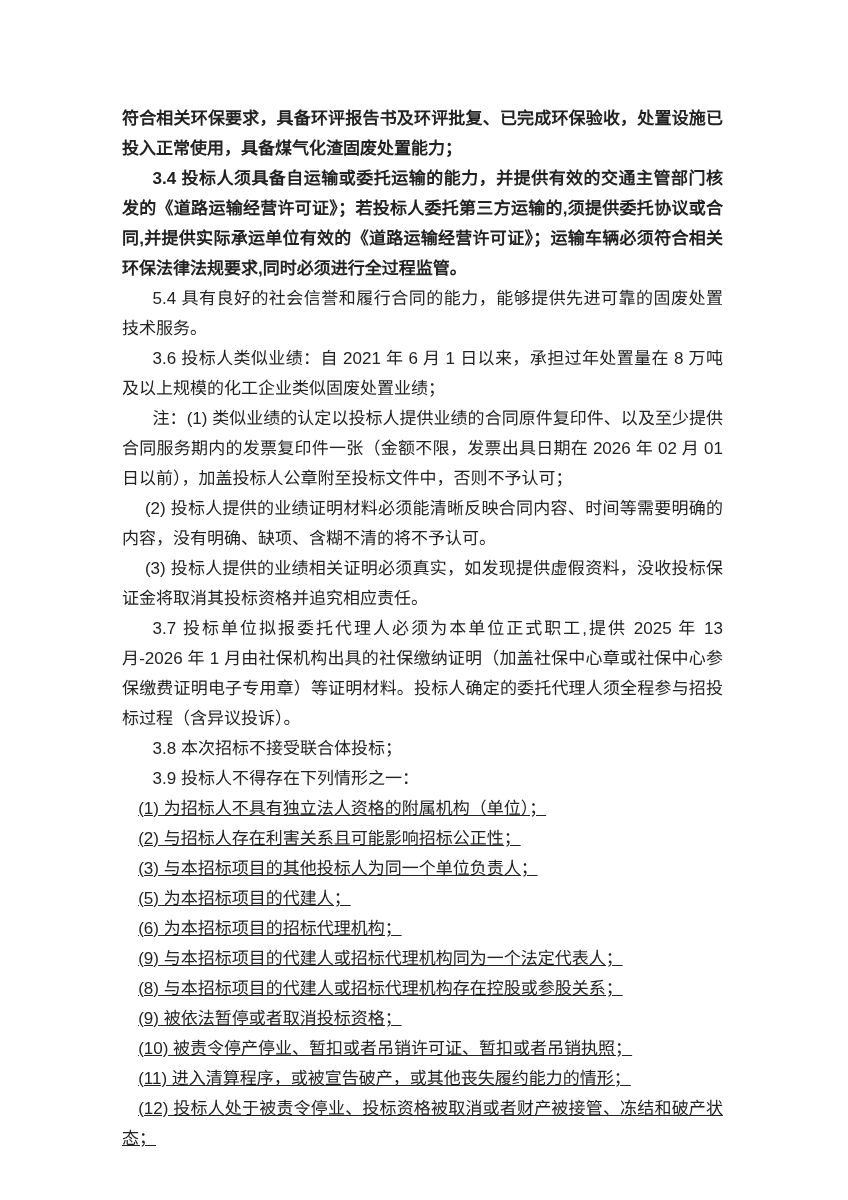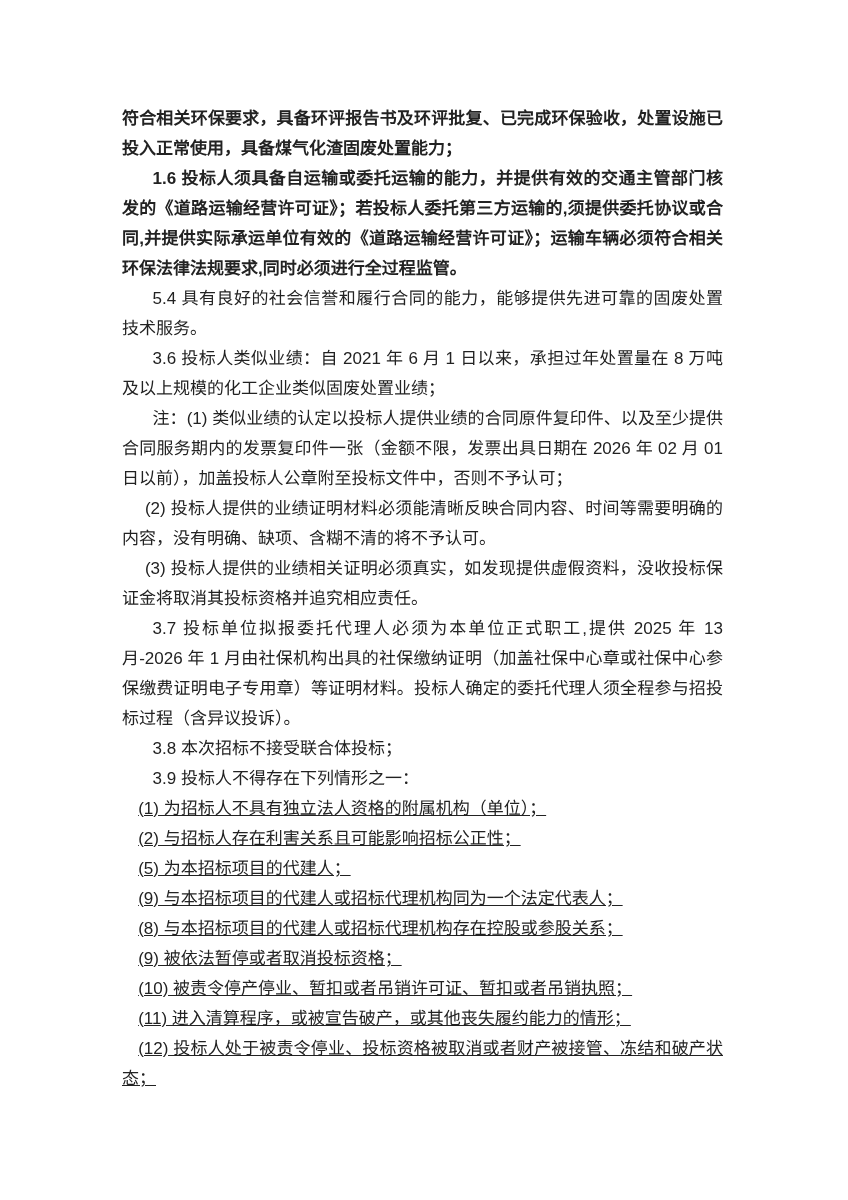--- a/index.html
+++ b/index.html
@@ -44,32 +44,34 @@
   .sub  { text-indent: 1.35em; }  
   .item { text-indent: 0.95em; text-decoration: underline; }  
   .cont { text-indent: 0; }       
 </style>
 </head>
 <body>
 
 <div class="page">
   <div class="doc">
     <p class="cont bold">符合相关环保要求，具备环评报告书及环评批复、已完成环保验收，处置设施已投入正常使用，具备煤气化渣固废处置能力；</p>
-    <p class="ind bold">1.6 投标人须具备自运输或委托运输的能力，并提供有效的交通主管部门核发的《道路运输经营许可证》；若投标人委托第三方运输的,须提供委托协议或合同,并提供实际承运单位有效的《道路运输经营许可证》；运输车辆必须符合相关环保法律法规要求,同时必须进行全过程监管。</p>
+    <p class="ind bold">3.4 投标人须具备自运输或委托运输的能力，并提供有效的交通主管部门核发的《道路运输经营许可证》；若投标人委托第三方运输的,须提供委托协议或合同,并提供实际承运单位有效的《道路运输经营许可证》；运输车辆必须符合相关环保法律法规要求,同时必须进行全过程监管。</p>
     <p class="ind">5.4 具有良好的社会信誉和履行合同的能力，能够提供先进可靠的固废处置技术服务。</p>
     <p class="ind">3.6 投标人类似业绩：自 2021 年 6 月 1 日以来，承担过年处置量在 8 万吨及以上规模的化工企业类似固废处置业绩；</p>
     <p class="ind">注：(1) 类似业绩的认定以投标人提供业绩的合同原件复印件、以及至少提供合同服务期内的发票复印件一张（金额不限，发票出具日期在 2026 年 02 月 01 日以前），加盖投标人公章附至投标文件中，否则不予认可；</p>
     <p class="sub">(2) 投标人提供的业绩证明材料必须能清晰反映合同内容、时间等需要明确的内容，没有明确、缺项、含糊不清的将不予认可。</p>
     <p class="sub">(3) 投标人提供的业绩相关证明必须真实，如发现提供虚假资料，没收投标保证金将取消其投标资格并追究相应责任。</p>
     <p class="ind">3.7 投标单位拟报委托代理人必须为本单位正式职工,提供 2025 年 13 月-2026 年 1 月由社保机构出具的社保缴纳证明（加盖社保中心章或社保中心参保缴费证明电子专用章）等证明材料。投标人确定的委托代理人须全程参与招投标过程（含异议投诉）。</p>
     <p class="ind">3.8 本次招标不接受联合体投标；</p>
     <p class="ind">3.9 投标人不得存在下列情形之一：</p>
     <p class="item">(1) 为招标人不具有独立法人资格的附属机构（单位）；</p>
     <p class="item">(2) 与招标人存在利害关系且可能影响招标公正性；</p>
+    <p class="item">(3) 与本招标项目的其他投标人为同一个单位负责人；</p>
     <p class="item">(5) 为本招标项目的代建人；</p>
+    <p class="item">(6) 为本招标项目的招标代理机构；</p>
     <p class="item">(9) 与本招标项目的代建人或招标代理机构同为一个法定代表人；</p>
     <p class="item">(8) 与本招标项目的代建人或招标代理机构存在控股或参股关系；</p>
     <p class="item">(9) 被依法暂停或者取消投标资格；</p>
     <p class="item">(10) 被责令停产停业、暂扣或者吊销许可证、暂扣或者吊销执照；</p>
     <p class="item">(11) 进入清算程序，或被宣告破产，或其他丧失履约能力的情形；</p>
     <p class="item">(12) 投标人处于被责令停业、投标资格被取消或者财产被接管、冻结和破产状态；</p>
   </div>
 </div>
 
 </body></html>

